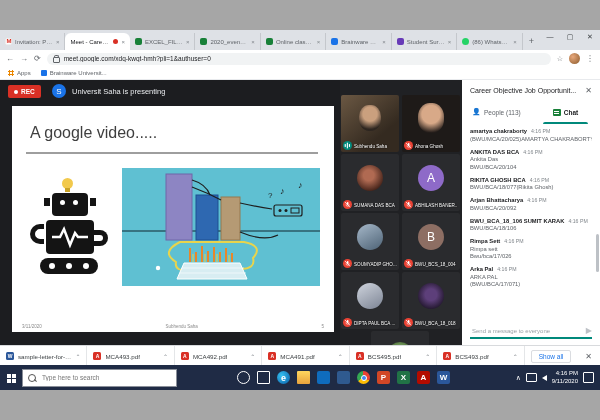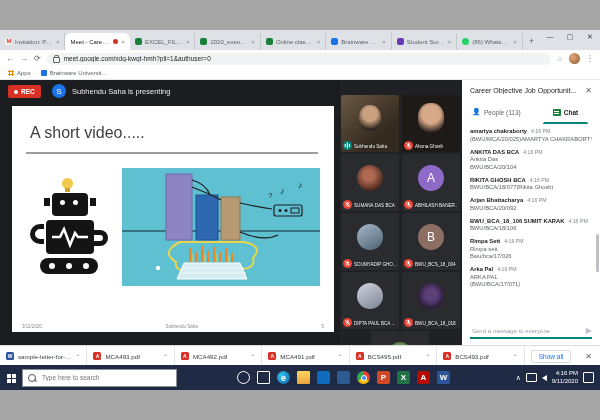--- a/index.html
+++ b/index.html
@@ -244,25 +244,25 @@
   </div>
 
   <div class="meet">
 
     <div class="rec">
       <span class="dot"></span>
       <span>REC</span>
     </div>
     <div class="presenting">
       <span class="pavatar">S</span>
-      <span class="ptext">Subhendu Saha is presenting</span>
+      <span class="ptext">Universit Saha is presenting</span>
     </div>
 
     <div class="slide">
-      <div class="slide-title">A short video.....</div>
+      <div class="slide-title">A google video.....</div>
       <div class="slide-rule"></div>
 
       <div class="robot">
         <div class="bulb"></div>
         <div class="bulb-base"></div>
         <div class="rb-head">
           <div class="eye l"></div>
           <div class="eye r"></div>
         </div>
         <div class="ear l"></div>

